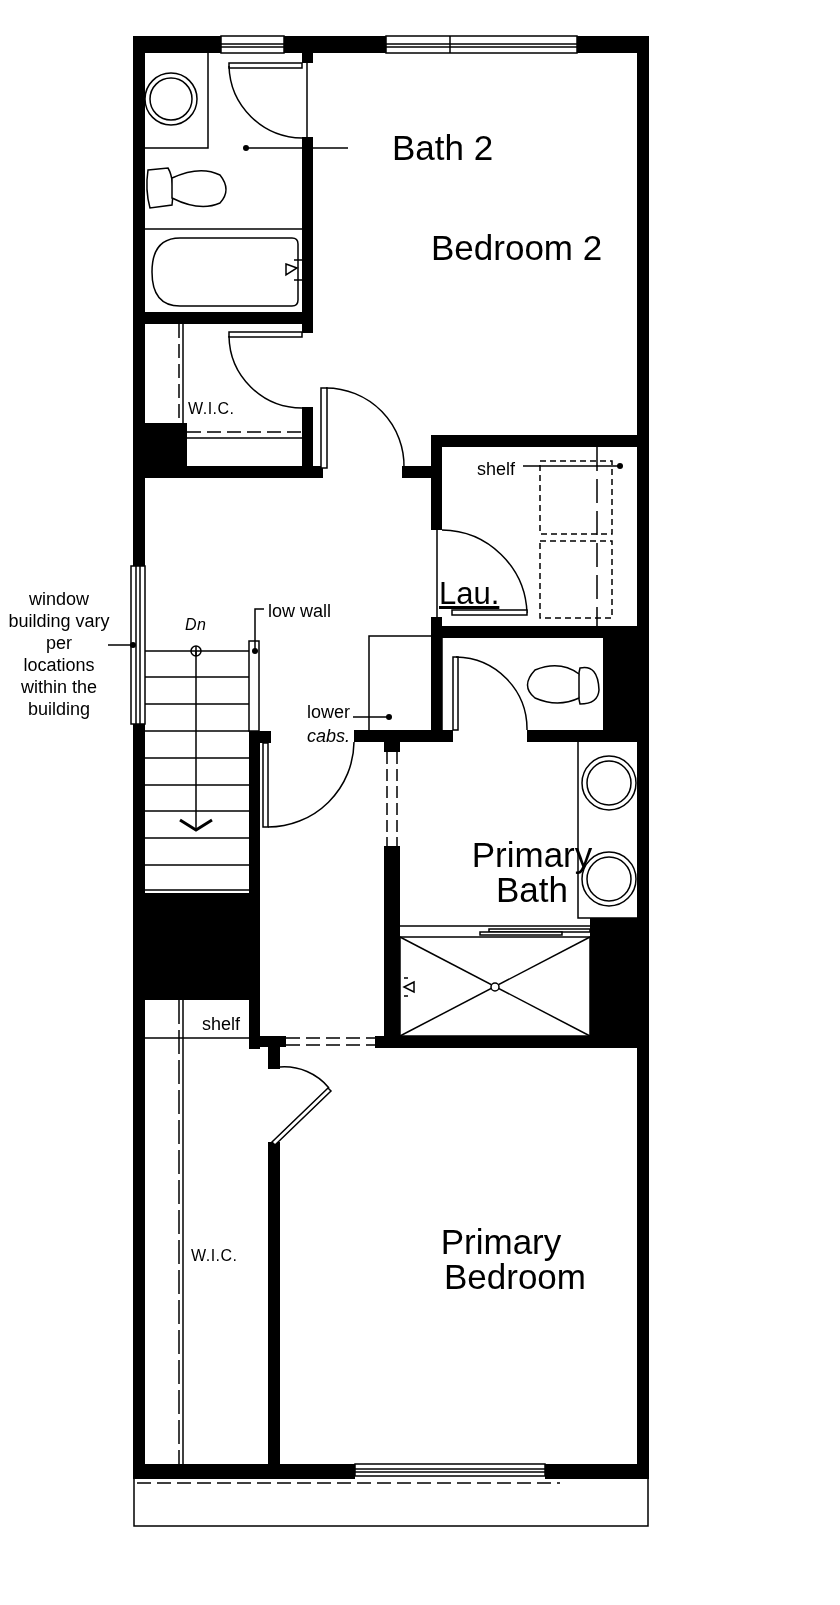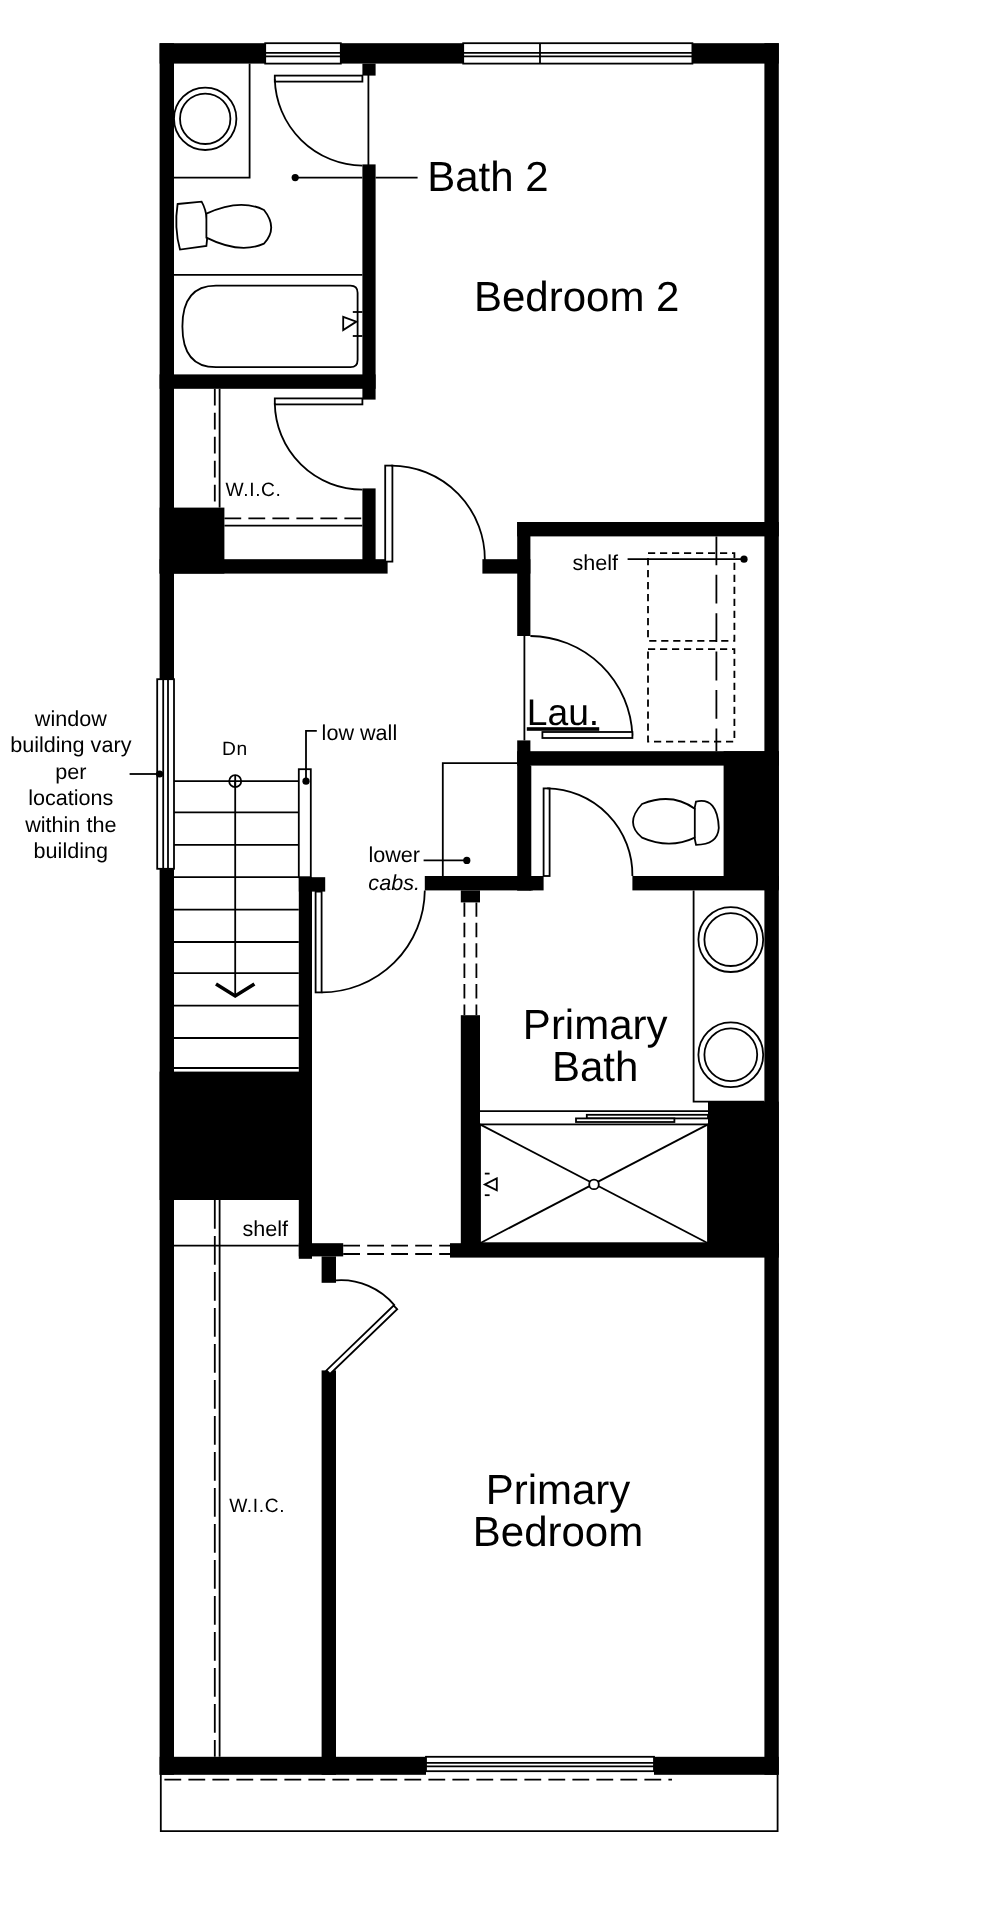--- a/index.html
+++ b/index.html
@@ -1,19 +1,19 @@
 <!DOCTYPE html>
 <html><head>
 <meta charset="utf-8">
 <style>
   html, body { margin: 0; padding: 0; background: #ffffff; }
   body { width: 840px; height: 1605px; position: relative; overflow: hidden; font-family: "Liberation Sans", sans-serif; }
   svg { position: absolute; left: 0; top: 0; }
   .lbl { position: absolute; color: #000; white-space: nowrap; line-height: 1; font-family: "Liberation Sans", sans-serif; }
-  .room-lg { font-size: 35px; }
+  .room-lg { font-size: 35px; margin-left: 36px; }
   .room-md { font-size: 31px; }
   .room-sm { font-size: 16px; letter-spacing: 0.5px; }
   .note { font-size: 18px; }
   .note-ml { font-size: 18px; line-height: 22px; text-align: center; white-space: normal; }
   .center { text-align: center; }
 </style>
 </head>
 <body>
 
 <svg width="840" height="1605" viewBox="0 0 840 1605" xmlns="http://www.w3.org/2000/svg">
@@ -254,30 +254,30 @@
 </svg>
 
 <div class="lbl room-lg" style="left:356px; top:130px;">Bath 2</div>
 <div class="lbl room-lg" style="left:395px; top:230px;">Bedroom 2</div>
 <div class="lbl room-sm" style="left:188px; top:401px;">W.I.C.</div>
 <div class="lbl note" style="left:477px; top:460px;">shelf</div>
 <div class="lbl room-md" style="left:439px; top:578px;text-decoration:underline;">Lau.</div>
 
 <div class="lbl note-ml" style="left:8px; top:588px; width:102px;">window building vary per locations within the building</div>
 <div class="lbl note" style="left:268px; top:602px;">low wall</div>
-<div class="lbl room-sm" style="left:185px; top:617px;">Dn</div>
+<div class="lbl room-sm" style="left:185px; top:617px;font-style:italic;">Dn</div>
 <div class="lbl note center" style="left:292px; top:700px; width:58px;text-align:right;">
   <div style="line-height:24px;">lower</div>
   <div style="line-height:24px;font-style:italic;">cabs.</div>
 </div>
 
 <div class="lbl room-lg center" style="left:425px; top:837px; width:142px;">
   <div style="line-height:35px;">Primary</div>
   <div style="line-height:35px;text-align:center;">Bath</div>
 </div>
 
 <div class="lbl note" style="left:202px; top:1015px;">shelf</div>
 <div class="lbl room-sm" style="left:191px; top:1248px;">W.I.C.</div>
 
 <div class="lbl room-lg center" style="left:380px; top:1224px; width:170px;">
   <div style="line-height:35px;">Primary</div>
-  <div style="line-height:35px;">Bedroom</div>
+  <div style="line-height:35px;text-align:right;">Bedroom</div>
 </div>
 
 </body></html>

